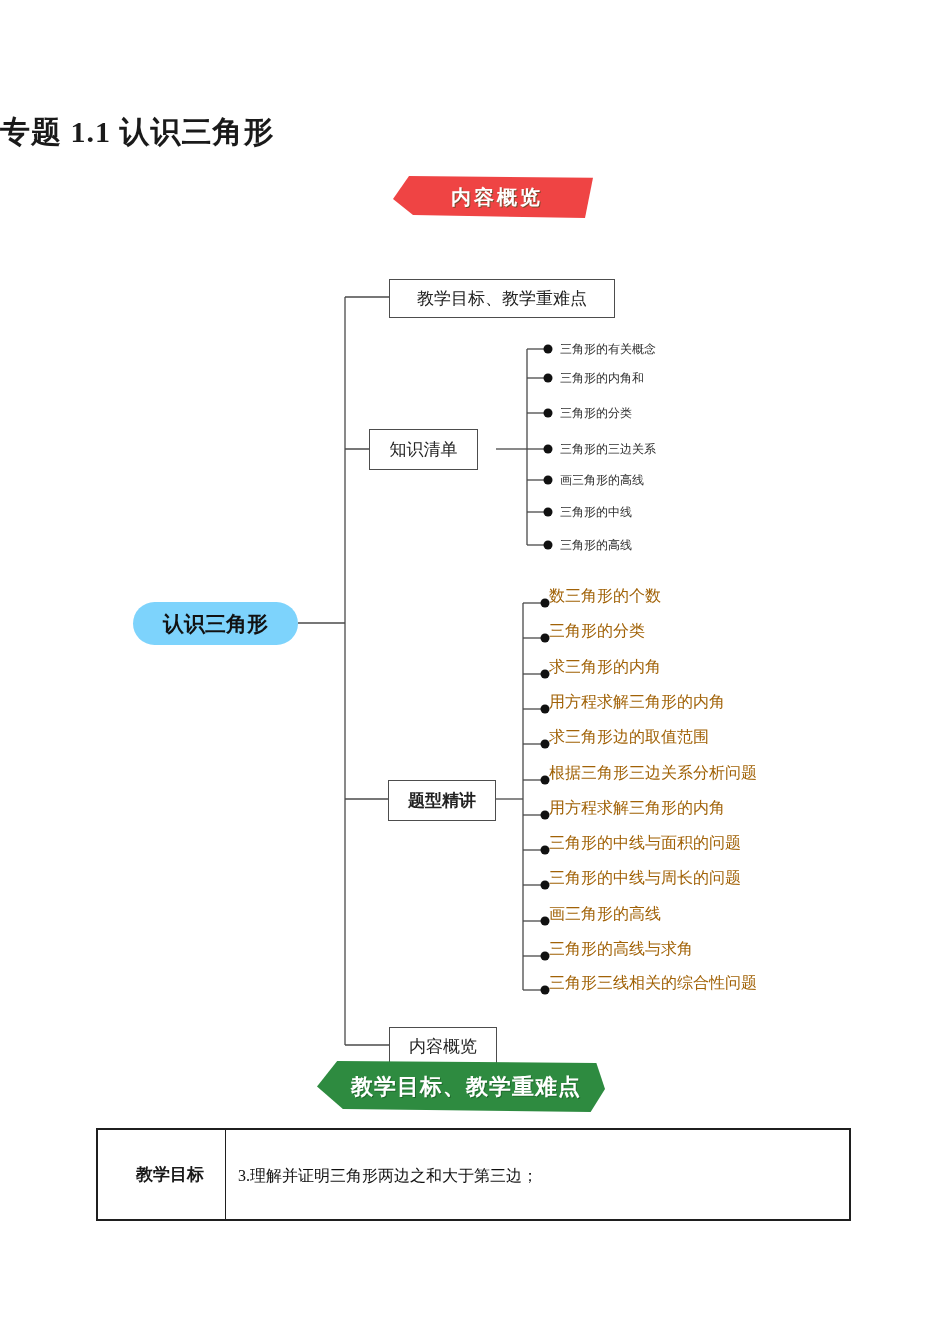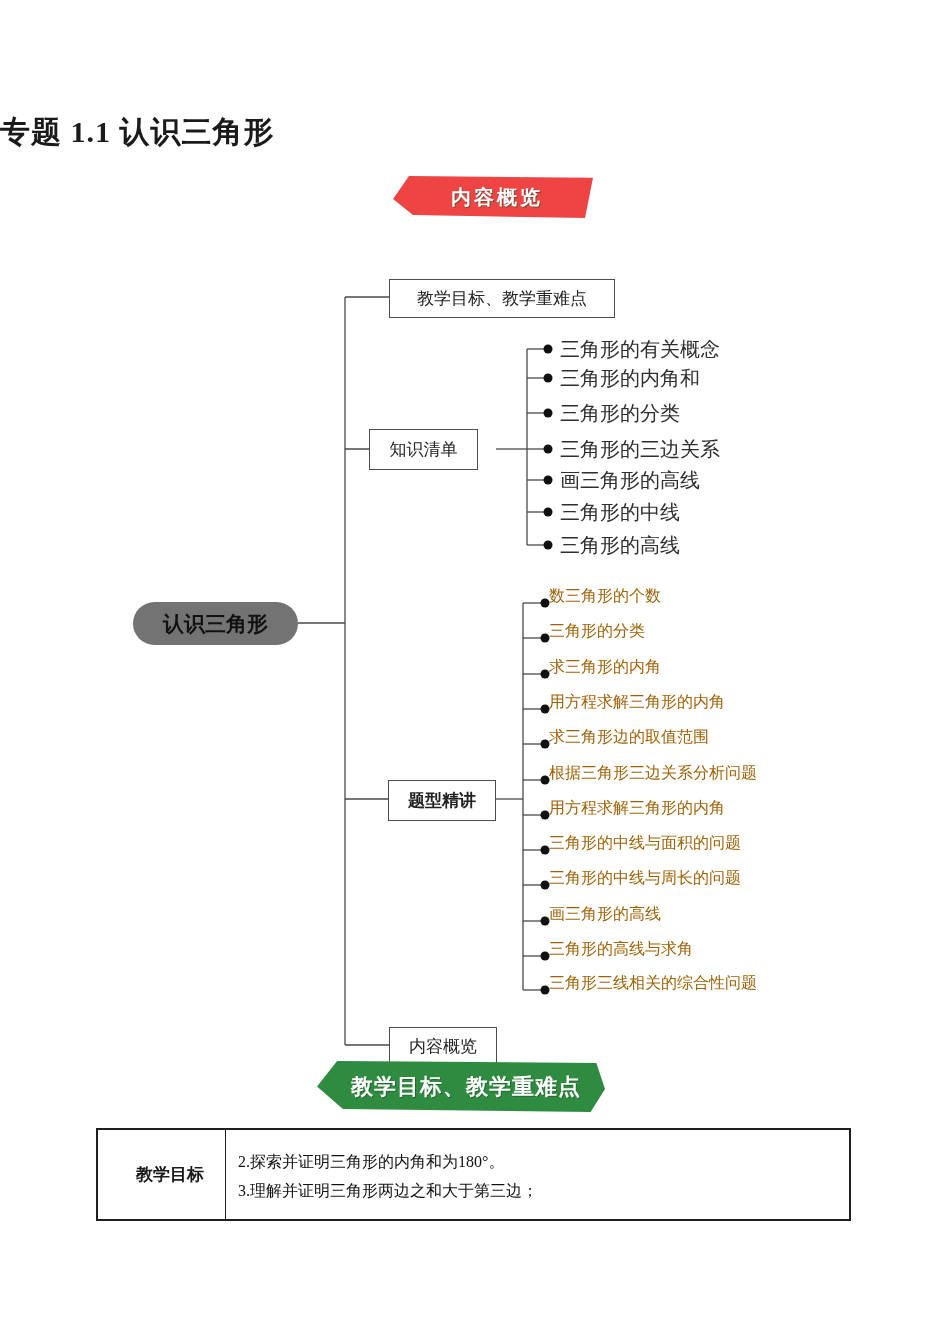--- a/index.html
+++ b/index.html
@@ -17,30 +17,30 @@
   .banner-overview{left:393px;top:176px;width:192px;height:42px;font-size:20px;letter-spacing:3px;
           clip-path:polygon(8% 0%,100% 4%,96% 100%,10% 93%,0% 55%);padding-left:8px;}
   .banner-goals{left:317px;top:1061px;width:278px;height:51px;font-size:22px;letter-spacing:1px;
           clip-path:polygon(7% 0%,97% 4%,100% 55%,95% 100%,9% 94%,0% 50%);padding-left:10px;}
 
   
   .connector-svg{position:absolute;left:0;top:0;width:950px;height:1344px;pointer-events:none;}
 
   
   .root-pill{position:absolute;left:133px;top:602px;width:165px;height:43px;border-radius:22px;
-             background:#737373;display:flex;align-items:center;justify-content:center;
+             background:#7dd3fc;display:flex;align-items:center;justify-content:center;
              font-family:"Liberation Sans", sans-serif;font-weight:bold;font-size:21px;color:#111;}
   .map-box{position:absolute;background:#fff;border:1px solid #4d4d4d;
            display:flex;align-items:center;justify-content:center;font-size:17px;color:#222;}
   .box-goals{left:389px;top:279px;width:224px;height:37px;}
   .box-knowledge{left:369px;top:429px;width:107px;height:39px;}
   .box-problems{left:388px;top:780px;width:106px;height:39px;font-weight:bold;}
   .box-training{left:389px;top:1027px;width:106px;height:37px;}
 
-  .k-item{position:absolute;left:560px;height:20px;line-height:20px;font-size:20px;color:#2e2e2e;white-space:nowrap;}
+  .k-item{position:absolute;left:560px;height:20px;line-height:20px;font-size:12px;color:#2e2e2e;white-space:nowrap;}
   .p-item{position:absolute;left:549px;height:20px;line-height:20px;font-size:16px;color:#a16207;white-space:nowrap;}
 
   
   .goal-table{position:absolute;left:96px;top:1128px;width:755px;height:93px;
               border:2px solid #1f1f1f;box-sizing:border-box;display:flex;}
   .goal-table .cell-head{width:111px;border-right:1.5px solid #1f1f1f;box-sizing:border-box;
               display:flex;align-items:center;justify-content:center;
               font-weight:bold;font-size:17px;margin-left:17px;}
   .goal-table .cell-body{flex:1;padding:2px 0 0 12px;display:flex;flex-direction:column;justify-content:center;}
   .goal-table .cell-body div{line-height:29px;font-size:16px;color:#111;}
@@ -154,18 +154,17 @@
   <div class="p-item" style="top:939px">三角形的高线与求角</div>
   <div class="p-item" style="top:973px">三角形三线相关的综合性问题</div>
 
   <div class="banner banner-goals" style="background:#2e8b40;">
     <span>教学目标、教学重难点</span>
   </div>
 
   <div class="goal-table">
     <div class="cell-head">教学目标</div>
     <div class="cell-body">
-      <div>2.探索并证明三角形的内角和为180°。</div>
       <div>3.理解并证明三角形两边之和大于第三边；</div>
     </div>
   </div>
 
 </div>
 
 </body></html>

